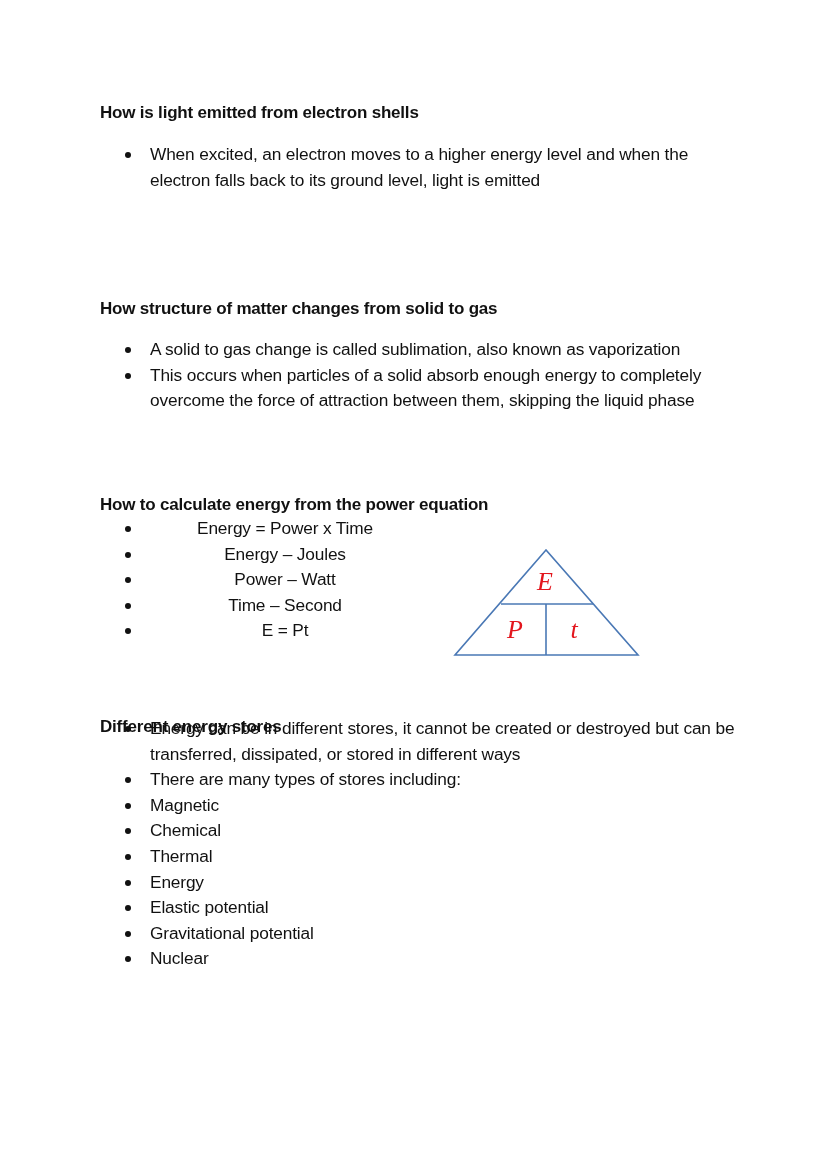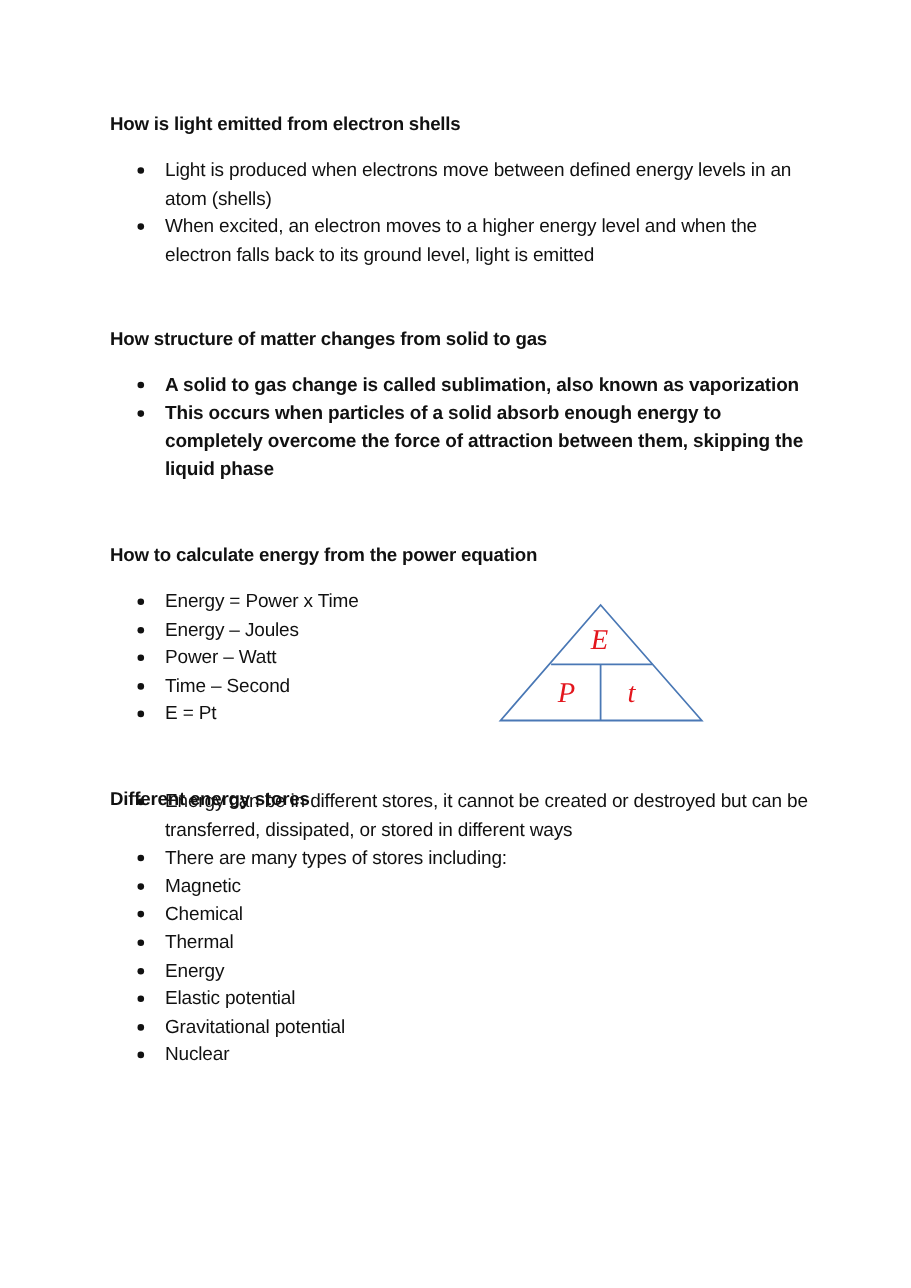--- a/index.html
+++ b/index.html
@@ -6,36 +6,35 @@
   body { width: 828px; height: 1171px; position: relative; overflow: hidden;
          font-family: "Liberation Sans", "DejaVu Sans", sans-serif; color: #111111; }
   .page { position: absolute; left: 0; top: 0; width: 828px; height: 1171px; }
   .heading { position: absolute; left: 100px; font-weight: bold; font-size: 17px; letter-spacing: -0.2px; white-space: nowrap; }
   ul.bullets { position: absolute; left: 100px; margin: 0; padding: 0; list-style: none; width: 640px; }
   ul.bullets li { position: relative; padding-left: 50px; font-size: 17.3px; line-height: 25.6px; letter-spacing: -0.15px; }
   ul.bullets li .dot { position: absolute; left: 25px; top: 10px; width: 6px; height: 6px; border-radius: 50%; background: #111; }
   #h1 { top: 103px; }
   #l1 { top: 142px; }
   #h2 { top: 299px; }
-  #l2 { top: 337px; font-weight: bold; }
+  #l2 { top: 337px; }
   #h3 { top: 495px; }
-  #l3 { top: 534px; }
+  #l3 { top: 516px; text-align: center; }
   #h4 { top: 717px; }
   #l4 { top: 716px; }
   .tri { position: absolute; left: 452px; top: 547px; width: 190px; height: 112px; }
   .tri text { font-family: "Liberation Serif", "DejaVu Serif", serif; font-style: italic; font-size: 26px; fill: #e3161d; }
 </style>
 </head>
 <body>
 
 <div class="page">
 
   <div class="heading" id="h1">How is light emitted from electron shells</div>
   <ul class="bullets" id="l1">
-    <li><span class="dot"></span><span>Light is produced when electrons move between defined energy levels in an atom (shells)</span></li>
     <li><span class="dot"></span><span>When excited, an electron moves to a higher energy level and when the electron falls back to its ground level, light is emitted</span></li>
   </ul>
 
   <div class="heading" id="h2">How structure of matter changes from solid to gas</div>
   <ul class="bullets" id="l2">
     <li><span class="dot"></span><span>A solid to gas change is called sublimation, also known as vaporization</span></li>
     <li><span class="dot"></span><span>This occurs when particles of a solid absorb enough energy to completely overcome the force of attraction between them, skipping the liquid phase</span></li>
   </ul>
 
   <div class="heading" id="h3">How to calculate energy from the power equation</div>

